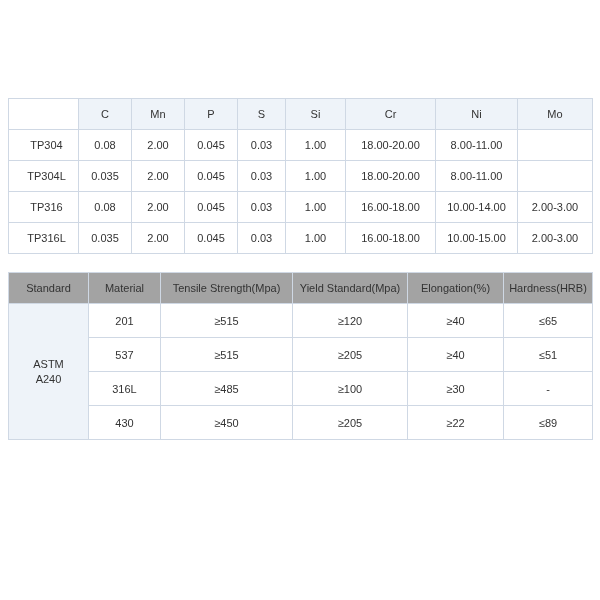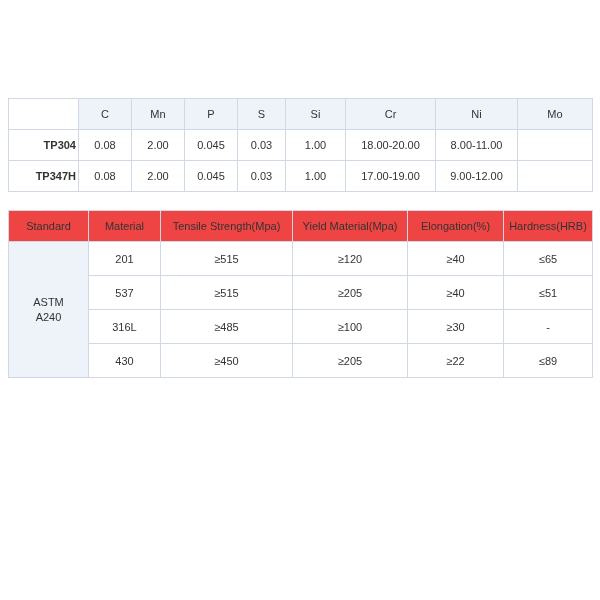--- a/index.html
+++ b/index.html
@@ -48,27 +48,26 @@
   
   table.chem td.hdr-corner {
     background: #ffffff;
     border-top-color: #cfd8e4;
   }
   table.chem thead td {
     background: #eef3f9;
     color: #333333;
   }
   table.chem tbody td.rowlabel {
-    text-align: right;
+    text-align: center;
     padding-left: 8px;
-    font-weight: bold;
   }
   
   table.mech thead td {
-    background: #ef4444;
+    background: #a3a3a3;
   }
   table.mech td.standard-cell {
     background: #eef3f9;
     line-height: 1.35;
     white-space: normal;
     margin-left: 20px;
   }
   table.mech tbody td {
     height: 33px;
   }
@@ -110,48 +109,70 @@
           <td>0.08</td>
           <td>2.00</td>
           <td>0.045</td>
           <td>0.03</td>
           <td>1.00</td>
           <td>18.00-20.00</td>
           <td>8.00-11.00</td>
           <td></td>
         </tr>
         <tr>
-          <td class="rowlabel">TP347H</td>
+          <td class="rowlabel">TP304L</td>
+          <td>0.035</td>
+          <td>2.00</td>
+          <td>0.045</td>
+          <td>0.03</td>
+          <td>1.00</td>
+          <td>18.00-20.00</td>
+          <td>8.00-11.00</td>
+          <td></td>
+        </tr>
+        <tr>
+          <td class="rowlabel">TP316</td>
           <td>0.08</td>
           <td>2.00</td>
           <td>0.045</td>
           <td>0.03</td>
           <td>1.00</td>
-          <td>17.00-19.00</td>
-          <td>9.00-12.00</td>
-          <td></td>
+          <td>16.00-18.00</td>
+          <td>10.00-14.00</td>
+          <td>2.00-3.00</td>
+        </tr>
+        <tr>
+          <td class="rowlabel">TP316L</td>
+          <td>0.035</td>
+          <td>2.00</td>
+          <td>0.045</td>
+          <td>0.03</td>
+          <td>1.00</td>
+          <td>16.00-18.00</td>
+          <td>10.00-15.00</td>
+          <td>2.00-3.00</td>
         </tr>
       </tbody>
     </table>
 
     <table class="mech">
       <colgroup>
         <col style="width:80px">
         <col style="width:72px">
         <col style="width:132px">
         <col style="width:115px">
         <col style="width:96px">
         <col style="width:89px">
       </colgroup>
       <thead>
         <tr>
           <td>Standard</td>
           <td>Material</td>
           <td>Tensile Strength(Mpa)</td>
-          <td>Yield Material(Mpa)</td>
+          <td>Yield Standard(Mpa)</td>
           <td>Elongation(%)</td>
           <td>Hardness(HRB)</td>
         </tr>
       </thead>
       <tbody>
         <tr>
           <td class="standard-cell" rowspan="4">
             <div>ASTM</div>
             <div>A240</div>
           </td>

